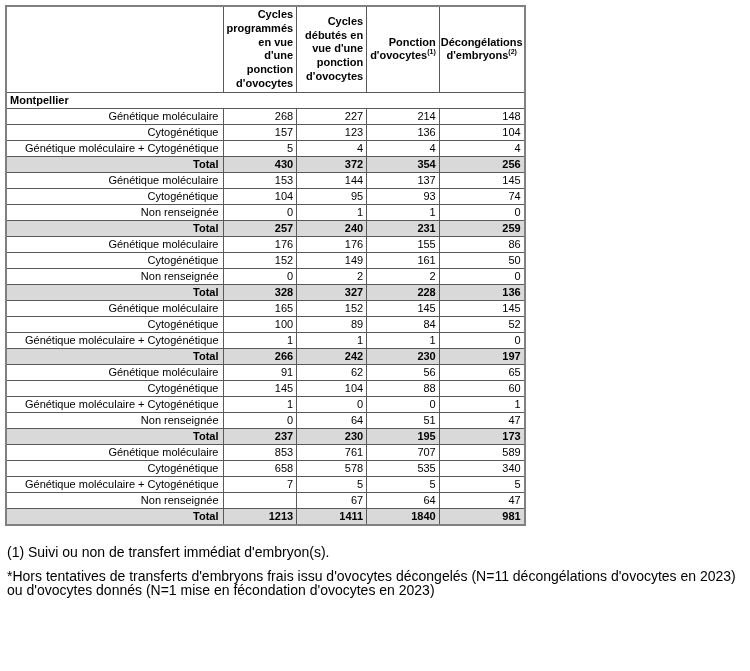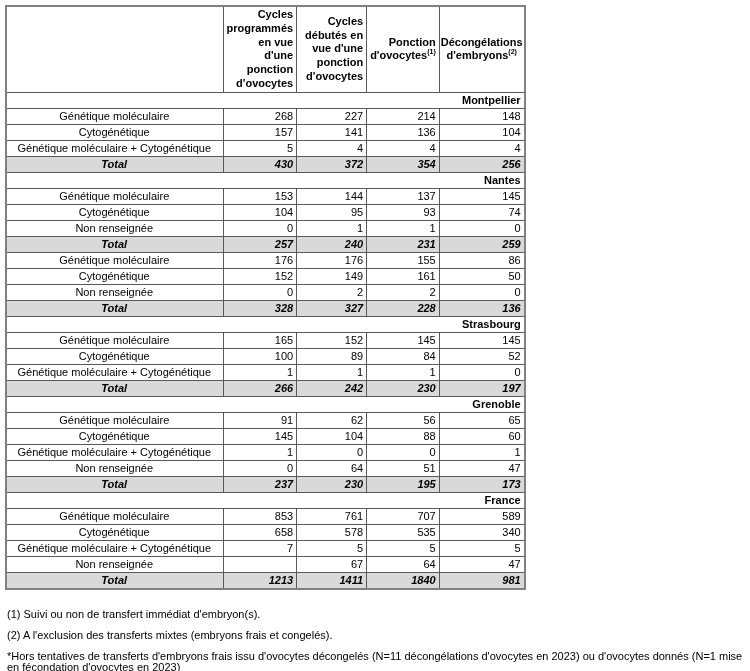--- a/index.html
+++ b/index.html
@@ -23,26 +23,26 @@
     height:70px;vertical-align:middle;
     font-size:11px;font-weight:bold;line-height:1.25;
     text-align:right;padding:1px 3px;
   }
   thead th.center{text-align:center;padding:1px 1px;}
   thead th sup{font-size:7px;line-height:0;}
   tbody td{
     height:15px;font-size:11px;line-height:15px;
     padding:0 3px;white-space:nowrap;overflow:hidden;
   }
-  tr.city-row td{font-weight:bold;text-align:right;padding-left:3px;margin-left:32px;}
-  td.label{text-align:center;padding-right:4px;}
+  tr.city-row td{font-weight:bold;text-align:left;padding-left:3px;margin-left:32px;}
+  td.label{text-align:right;padding-right:4px;}
   td.num{text-align:right;}
-  tr.total-row td{background:var(--total-bg);font-weight:bold;font-style:italic;}
+  tr.total-row td{background:var(--total-bg);font-weight:bold;}
   .footnotes{margin-top:19px;padding-left:2px;}
-  .footnotes p{margin:0 0 10px 0;font-size:11px;line-height:1.0;color:#000;}
+  .footnotes p{margin:0 0 10px 0;font-size:14px;line-height:1.0;color:#000;}
 </style>
 </head>
 <body>
 
 <div class="page">
   <table>
     <colgroup>
       <col style="width:217px">
       <col style="width:68px">
       <col style="width:70px">
@@ -65,41 +65,38 @@
         <tr>
           <td class="label">Génétique moléculaire</td>
           <td class="num">268</td>
           <td class="num">227</td>
           <td class="num">214</td>
           <td class="num">148</td>
         </tr>
         <tr>
           <td class="label">Cytogénétique</td>
           <td class="num">157</td>
-          <td class="num">141</td>
+          <td class="num">123</td>
           <td class="num">136</td>
           <td class="num">104</td>
         </tr>
         <tr>
           <td class="label">Génétique moléculaire + Cytogénétique</td>
           <td class="num">5</td>
           <td class="num">4</td>
           <td class="num">4</td>
           <td class="num">4</td>
         </tr>
         <tr class="total-row">
           <td class="label">Total</td>
           <td class="num">430</td>
           <td class="num">372</td>
           <td class="num">354</td>
           <td class="num">256</td>
         </tr>
-        <tr class="city-row">
-          <td colspan="5">Nantes</td>
-        </tr>
         <tr>
           <td class="label">Génétique moléculaire</td>
           <td class="num">153</td>
           <td class="num">144</td>
           <td class="num">137</td>
           <td class="num">145</td>
         </tr>
         <tr>
           <td class="label">Cytogénétique</td>
           <td class="num">104</td>
@@ -142,23 +139,20 @@
           <td class="num">2</td>
           <td class="num">0</td>
         </tr>
         <tr class="total-row">
           <td class="label">Total</td>
           <td class="num">328</td>
           <td class="num">327</td>
           <td class="num">228</td>
           <td class="num">136</td>
         </tr>
-        <tr class="city-row">
-          <td colspan="5">Strasbourg</td>
-        </tr>
         <tr>
           <td class="label">Génétique moléculaire</td>
           <td class="num">165</td>
           <td class="num">152</td>
           <td class="num">145</td>
           <td class="num">145</td>
         </tr>
         <tr>
           <td class="label">Cytogénétique</td>
           <td class="num">100</td>
@@ -173,23 +167,20 @@
           <td class="num">1</td>
           <td class="num">0</td>
         </tr>
         <tr class="total-row">
           <td class="label">Total</td>
           <td class="num">266</td>
           <td class="num">242</td>
           <td class="num">230</td>
           <td class="num">197</td>
         </tr>
-        <tr class="city-row">
-          <td colspan="5">Grenoble</td>
-        </tr>
         <tr>
           <td class="label">Génétique moléculaire</td>
           <td class="num">91</td>
           <td class="num">62</td>
           <td class="num">56</td>
           <td class="num">65</td>
         </tr>
         <tr>
           <td class="label">Cytogénétique</td>
           <td class="num">145</td>
@@ -210,23 +201,20 @@
           <td class="num">64</td>
           <td class="num">51</td>
           <td class="num">47</td>
         </tr>
         <tr class="total-row">
           <td class="label">Total</td>
           <td class="num">237</td>
           <td class="num">230</td>
           <td class="num">195</td>
           <td class="num">173</td>
-        </tr>
-        <tr class="city-row">
-          <td colspan="5">France</td>
         </tr>
         <tr>
           <td class="label">Génétique moléculaire</td>
           <td class="num">853</td>
           <td class="num">761</td>
           <td class="num">707</td>
           <td class="num">589</td>
         </tr>
         <tr>
           <td class="label">Cytogénétique</td>
@@ -254,16 +242,15 @@
           <td class="num">1213</td>
           <td class="num">1411</td>
           <td class="num">1840</td>
           <td class="num">981</td>
         </tr>
       </tbody>
   </table>
 
   <div class="footnotes">
     <p>(1) Suivi ou non de transfert immédiat d'embryon(s).</p>
-    <p>(2) A l'exclusion des transferts mixtes (embryons frais et congelés).</p>
     <p>*Hors tentatives de transferts d'embryons frais issu d'ovocytes décongelés (N=11 décongélations d'ovocytes en 2023) ou d'ovocytes donnés (N=1 mise en fécondation d'ovocytes en 2023)</p>
   </div>
 </div>
 
 </body></html>

